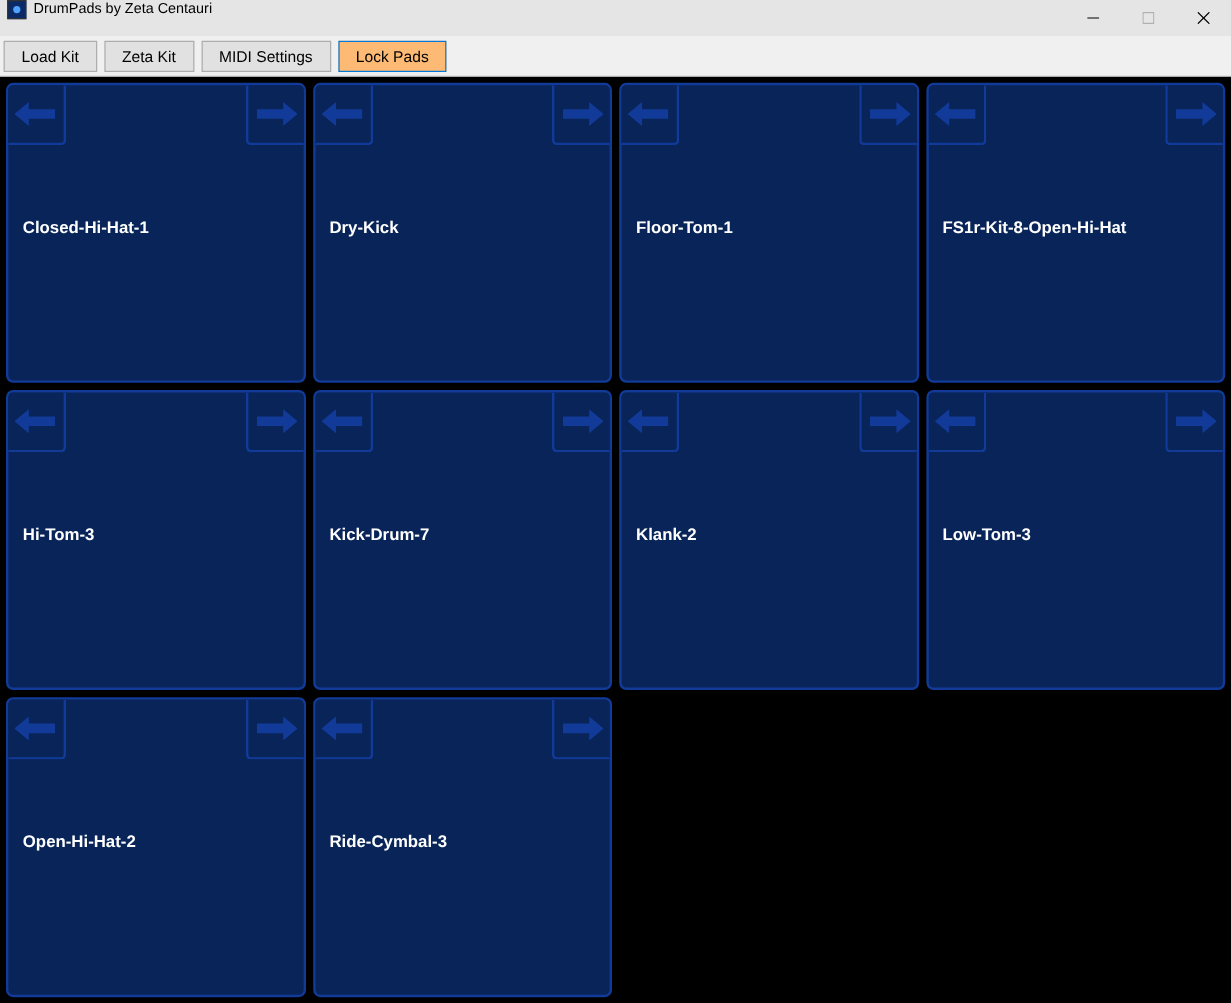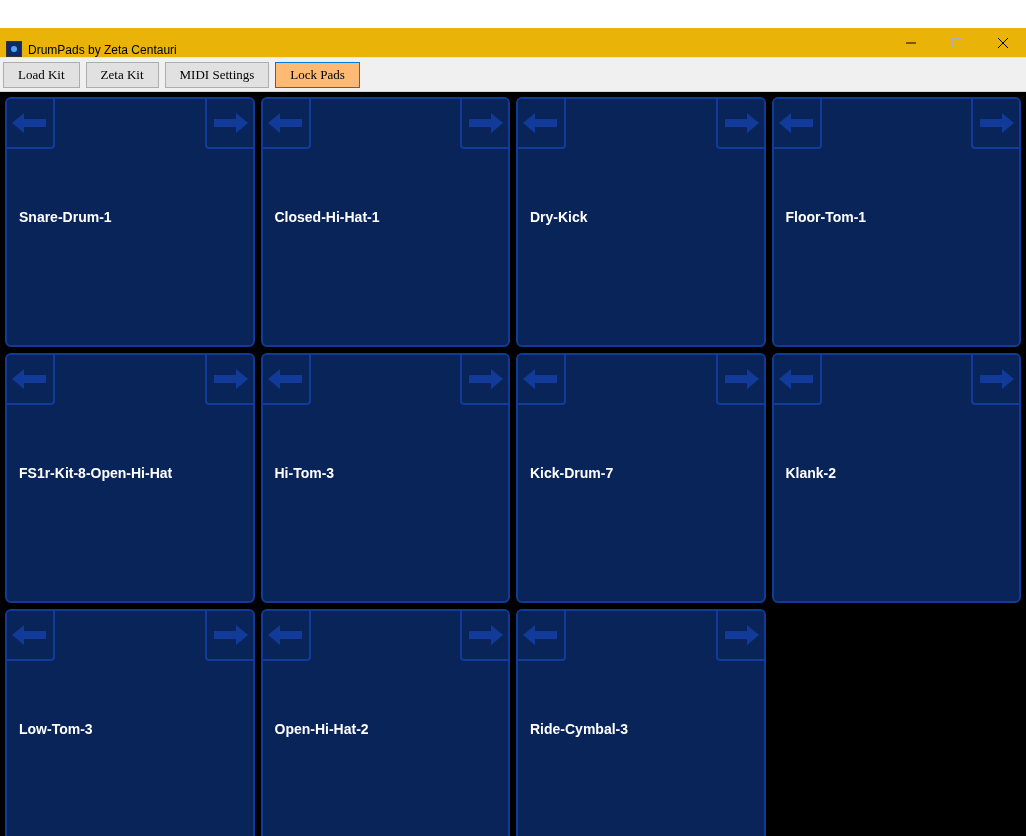--- a/index.html
+++ b/index.html
@@ -1,27 +1,26 @@
 <!DOCTYPE html>
 <html><head>
 <meta charset="utf-8">
 <style>
   * { box-sizing: border-box; margin: 0; padding: 0; }
   html, body { width: 1026px; height: 836px; font-family: "Segoe UI", Tahoma, sans-serif; overflow: hidden; background: #fff; }
 
   
   .titlebar {
     height: 30px;
-    background: #eab308;
+    background: #e5e5e5;
     border-bottom: 1px solid #e5e5e5;
     display: flex;
-    align-items: flex-end;
+    align-items: flex-start;
     padding-left: 6px;
     position: relative;
-    margin-top: 28px;
   }
   .titlebar .app-icon {
     width: 16px; height: 16px;
     background: #0b2a66;
     display: flex; align-items: center; justify-content: center;
     margin-right: 6px;
     border: 1px solid #333;
   }
   .titlebar .app-icon svg { width: 10px; height: 10px; display:block; }
   .title-text { font-size: 12px; color: #000; }
@@ -45,21 +44,21 @@
     align-items: stretch;
     background: #f0f0f0;
     border-bottom: 1px solid #d0d0d0;
     padding: 4px 3px;
     gap: 6px;
   }
   .toolbar button {
     height: 26px;
     padding: 0 14px;
     font-size: 13px;
-    font-family: Liberation Serif, serif;
+    font-family: Liberation Sans, sans-serif;
     background: #e1e1e1;
     border: 1px solid #adadad;
     cursor: pointer;
   }
   .toolbar button.selected {
     background: #fdba74;
     border: 1px solid #0078d7;
   }
 
   
@@ -143,33 +142,20 @@
 
 <div class="toolbar">
   <button>Load Kit</button>
   <button>Zeta Kit</button>
   <button>MIDI Settings</button>
   <button class="selected">Lock Pads</button>
 </div>
 
 <div class="pad-area">
 
-  <div class="pad">
-    <div class="arrow-box left">
-      <svg viewBox="0 0 34 20">
-          <path d="M34 6 H12 V0 L0 10 L12 20 V14 H34 Z"></path>
-        </svg>
-    </div>
-    <div class="arrow-box right">
-      <svg viewBox="0 0 34 20">
-          <path d="M0 6 H22 V0 L34 10 L22 20 V14 H0 Z"></path>
-        </svg>
-    </div>
-    <span class="pad-label">Snare-Drum-1</span>
-  </div>
 
   <div class="pad">
     <div class="arrow-box left">
       <svg viewBox="0 0 34 20">
           <path d="M34 6 H12 V0 L0 10 L12 20 V14 H34 Z"></path>
         </svg>
     </div>
     <div class="arrow-box right">
       <svg viewBox="0 0 34 20">
           <path d="M0 6 H22 V0 L34 10 L22 20 V14 H0 Z"></path>

